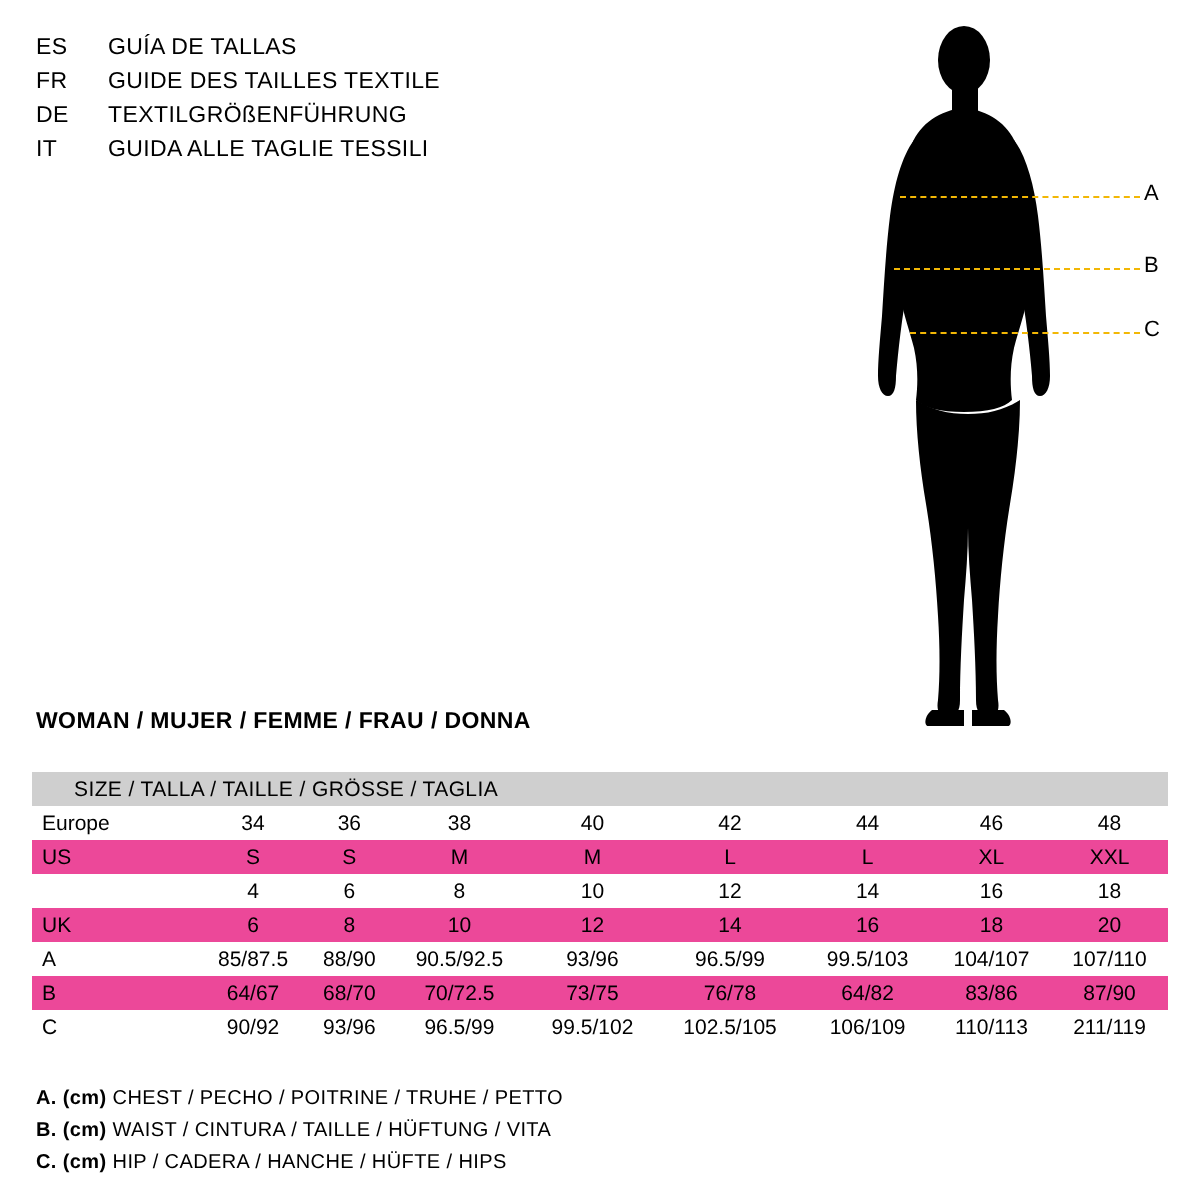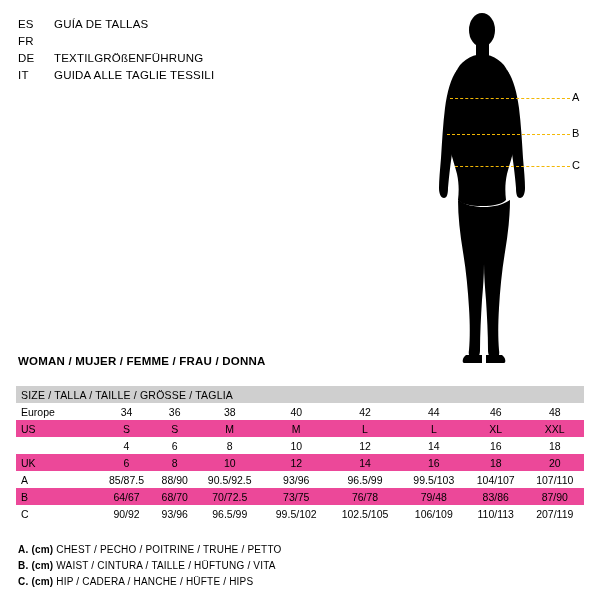--- a/index.html
+++ b/index.html
@@ -90,21 +90,21 @@
   table.sizes td, table.sizes th {
     padding: 0;
     height: 17px;
     text-align: center;
     font-weight: normal;
     color: #000;
   }
   table.sizes tr.head td {
     background: #cfcfcf;
     text-align: left;
-    padding-left: 5px;
+    padding-left: 21px;
     font-size: 10.5px;
     letter-spacing: 0.2px;
     height: 17px;
   }
   table.sizes td.rowlabel {
     text-align: left;
     padding-left: 5px;
     width: 78px;
   }
   table.sizes tr.shade td {
@@ -134,20 +134,21 @@
 
 <div class="page">
 
   <div class="lang-block">
     <div class="lang-row">
       <span class="lang-code">ES</span>
       <span class="lang-text">GUÍA DE TALLAS</span>
     </div>
     <div class="lang-row">
       <span class="lang-code">FR</span>
+      <span class="lang-text">GUIDE DES TAILLES TEXTILE</span>
     </div>
     <div class="lang-row">
       <span class="lang-code">DE</span>
       <span class="lang-text">TEXTILGRÖßENFÜHRUNG</span>
     </div>
     <div class="lang-row">
       <span class="lang-code">IT</span>
       <span class="lang-text">GUIDA ALLE TAGLIE TESSILI</span>
     </div>
   </div>
@@ -295,35 +296,35 @@
         <td>107/110</td>
       </tr>
 
       <tr class="shade">
         <td class="rowlabel">B</td>
         <td>64/67</td>
         <td>68/70</td>
         <td>70/72.5</td>
         <td>73/75</td>
         <td>76/78</td>
-        <td>79/48</td>
+        <td>64/82</td>
         <td>83/86</td>
         <td>87/90</td>
       </tr>
 
       <tr class="plain">
         <td class="rowlabel">C</td>
         <td>90/92</td>
         <td>93/96</td>
         <td>96.5/99</td>
         <td>99.5/102</td>
         <td>102.5/105</td>
         <td>106/109</td>
         <td>110/113</td>
-        <td>207/119</td>
+        <td>211/119</td>
       </tr>
     </tbody>
   </table>
 
   <div class="notes">
     <div class="note-row">
       <b>A. (cm)</b>
       <span>CHEST / PECHO / POITRINE / TRUHE / PETTO</span>
     </div>
     <div class="note-row">

